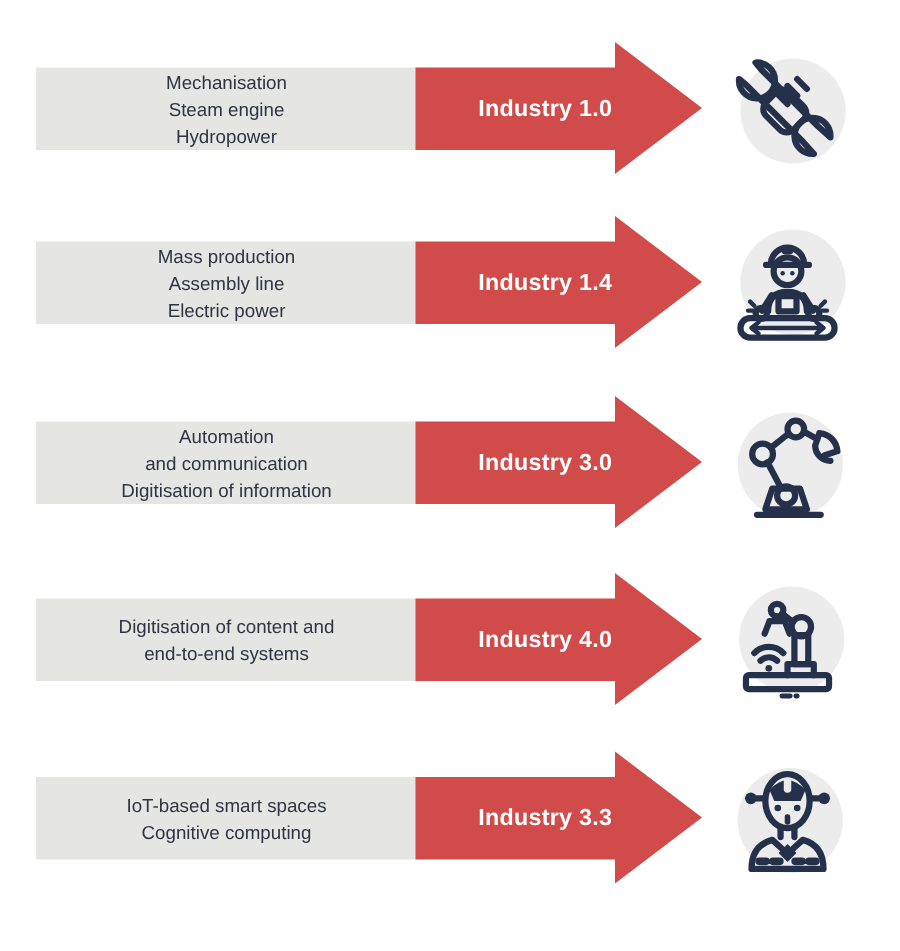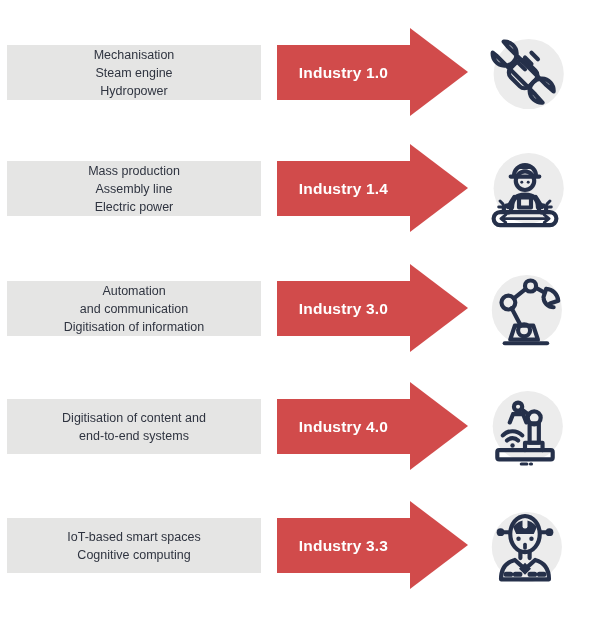--- a/index.html
+++ b/index.html
@@ -4,32 +4,32 @@
 <style>
   html,body{margin:0;padding:0;}
   body{
     width:600px;height:634px;background:#ffffff;
     font-family:"Liberation Sans","DejaVu Sans",sans-serif;
     position:relative;overflow:hidden;
   }
   .canvas{position:absolute;inset:0;}
   .row{position:absolute;left:0;width:600px;height:55px;}
   .desc-box{
-    position:absolute;left:7px;top:0;width:254px;height:55px;
+    position:absolute;left:24px;top:0;width:254px;height:55px;
     background:#e5e5e4;
     display:flex;flex-direction:column;align-items:center;justify-content:center;
   }
   .desc-line{
     font-size:12.5px;line-height:18px;color:#2f3440;
     text-align:center;white-space:nowrap;font-weight:400;
   }
   .arrow-body{
     position:absolute;left:277px;top:0;width:133px;height:55px;
     background:#d14b4b;
-    display:flex;align-items:center;justify-content:center;
+    display:flex;align-items:center;justify-content:center;padding-left:20px;
   }
   .arrow-label{
     color:#ffffff;font-weight:bold;font-size:15.5px;letter-spacing:.2px;
     white-space:nowrap;
   }
   .arrow-head{
     position:absolute;left:410px;top:-17px;width:0;height:0;
     border-top:44.5px solid transparent;
     border-bottom:44.5px solid transparent;
     border-left:58px solid #d14b4b;

